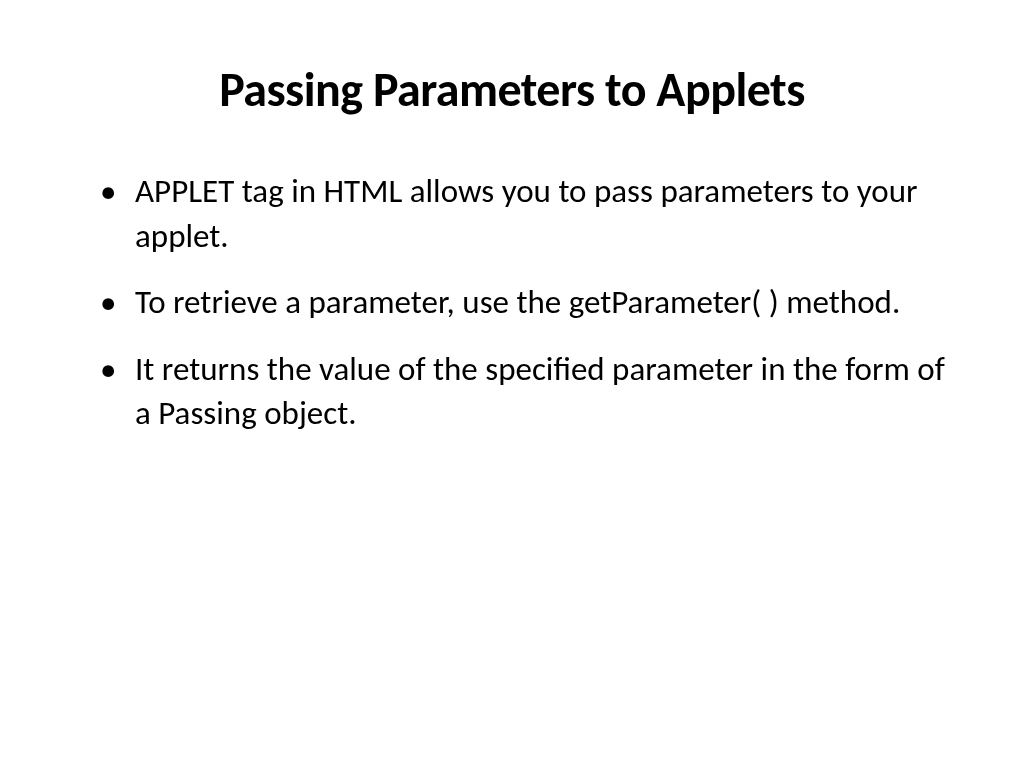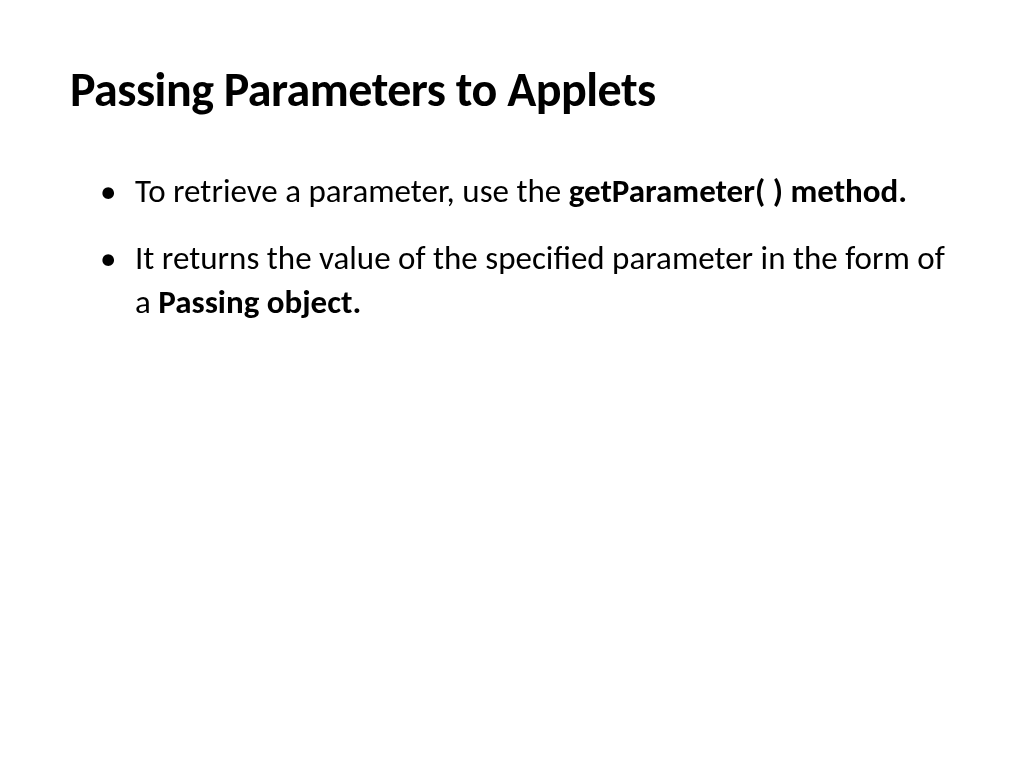--- a/index.html
+++ b/index.html
@@ -11,21 +11,21 @@
       width: 1024px;
       height: 768px;
       background: #ffffff;
       font-family: Calibri, 'Segoe UI', Arial, sans-serif;
       color: #000000;
       padding: 60px 70px 60px 70px;
     }
     .slide-title {
       font-size: 48px;
       font-weight: bold;
-      text-align: left;
+      text-align: center;
       margin-bottom: 50px;
       letter-spacing: -0.5px;
     }
     .bullet-list {
       list-style: none;
       padding-left: 30px;
     }
     .bullet-item {
       font-size: 33px;
       line-height: 1.35;
@@ -34,28 +34,31 @@
       padding-left: 35px;
     }
     .bullet-item::before {
       content: "•";
       position: absolute;
       left: 0;
       top: 0;
       font-size: 33px;
     }
     .bold {
-      font-weight: bold;
+      font-weight: normal;
     }
   </style>
 </head>
 <body>
 
 <h1 class="slide-title">Passing Parameters to Applets</h1>
 
 <ul class="bullet-list">
   <li class="bullet-item">
+    <span>APPLET tag in HTML allows you to pass parameters to your applet.</span><span class="bold"></span><span></span>
+  </li>
+  <li class="bullet-item">
     <span>To retrieve a parameter, use the </span><span class="bold">getParameter( ) method.</span><span></span>
   </li>
   <li class="bullet-item">
     <span>It returns the value of the specified parameter in the form of a </span><span class="bold">Passing object.</span><span></span>
   </li>
 </ul>
 
 </body></html>

